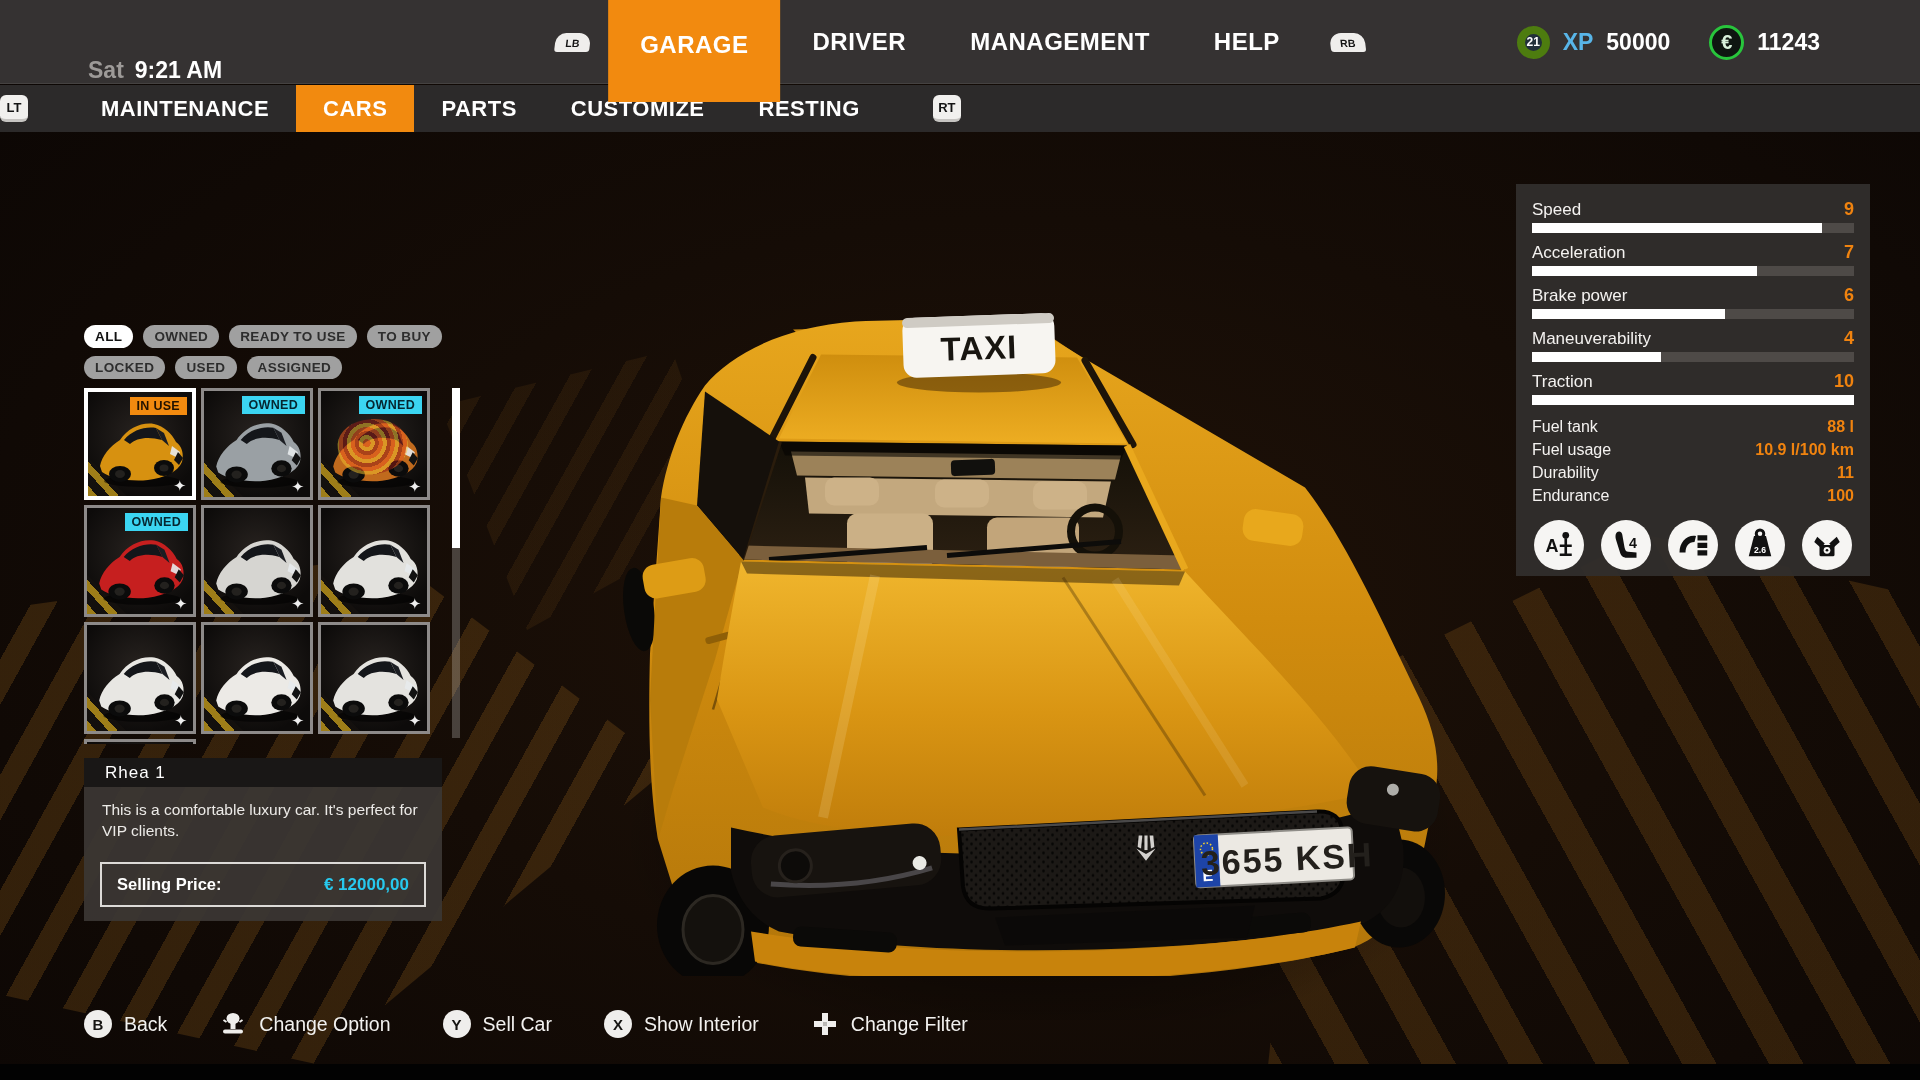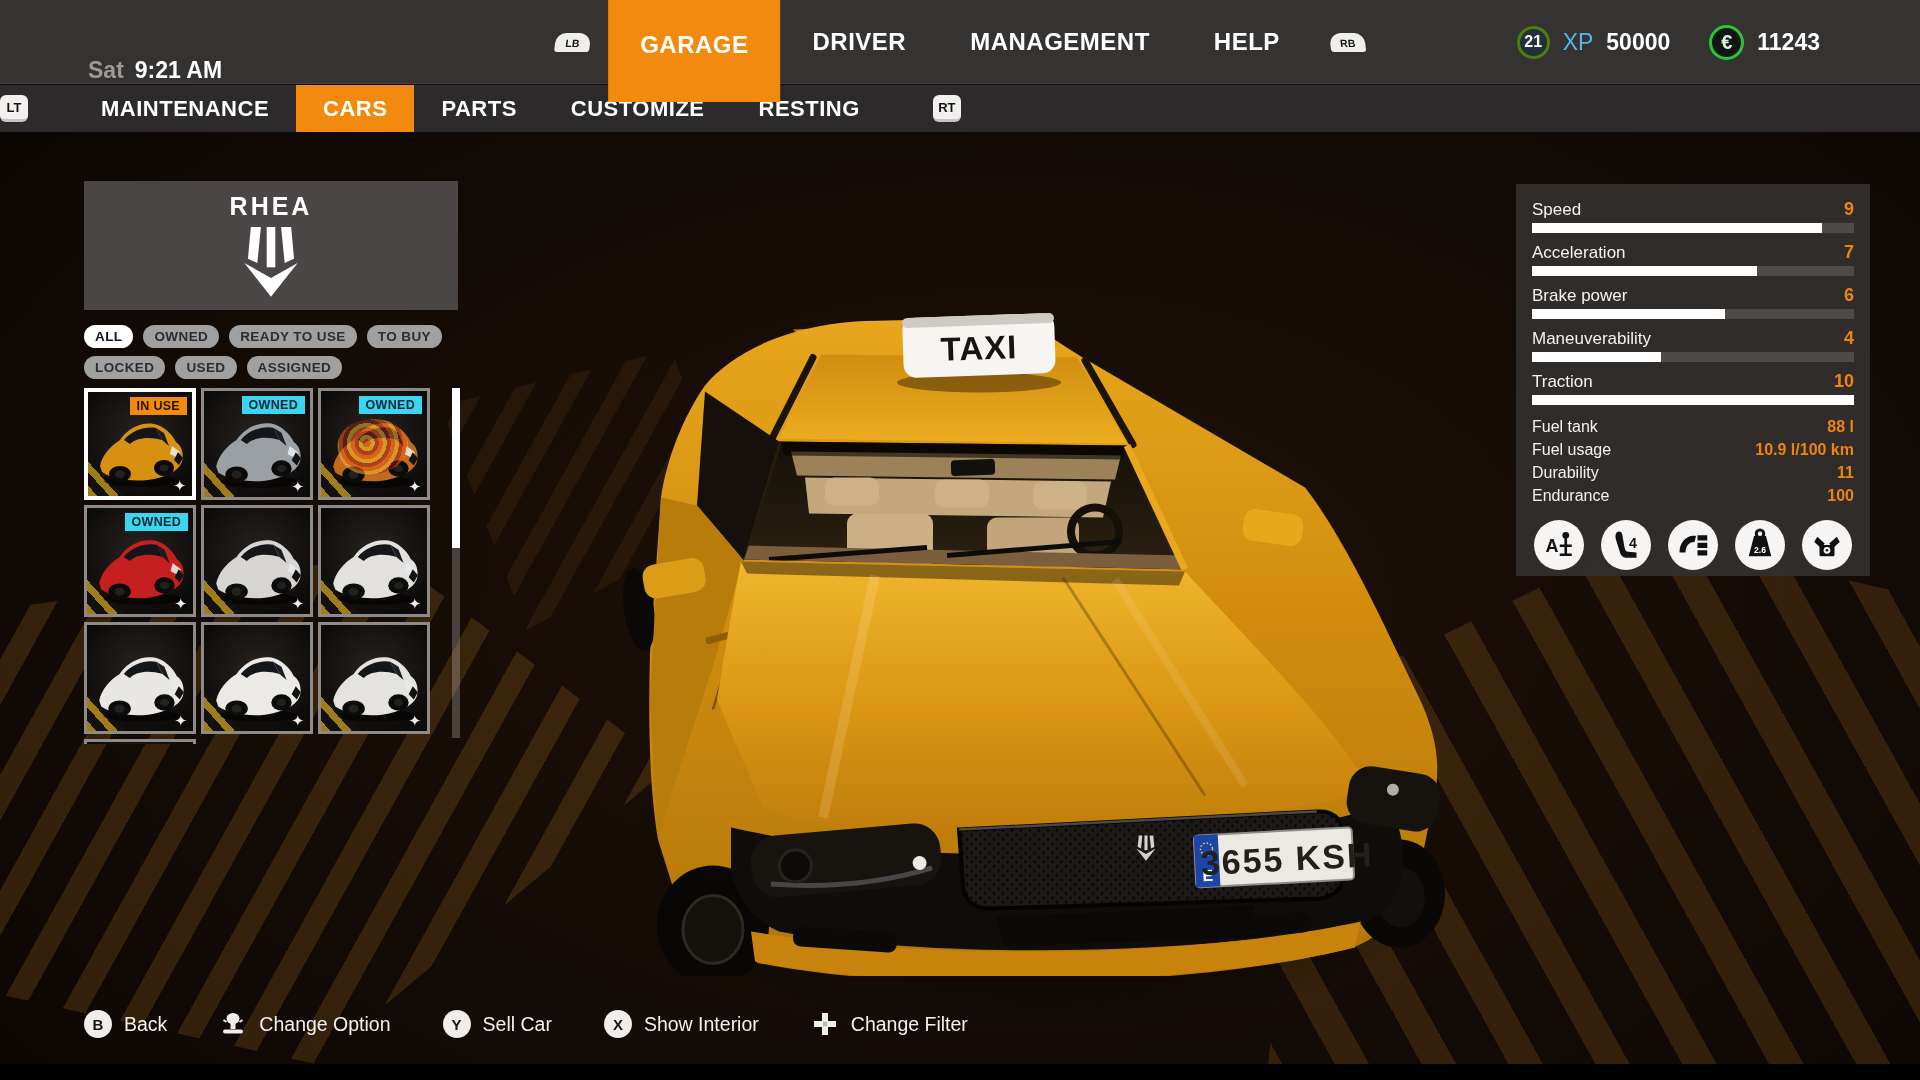--- a/index.html
+++ b/index.html
@@ -34,23 +34,23 @@
   .main-tabs { position:absolute; left:50%; transform:translateX(-50%); top:0; height:84px;
     display:flex; align-items:center; }
   .bump { width:35px; height:19px; background:#efeeec; display:flex; align-items:center; justify-content:center;
     font-size:10.5px; font-weight:800; color:#141414; margin:0 18px; }
   .bump.lb { border-radius:10px 12px 3px 3px; transform:skewX(-7deg); }
   .bump.rb { border-radius:12px 10px 3px 3px; transform:skewX(7deg); }
   .tab { height:84px; display:flex; align-items:center; padding:0 32px; color:#fff; font-weight:700;
     font-size:24px; letter-spacing:.5px; cursor:default; }
   .tab.active { background:#F28A0F; height:114px; margin-bottom:-6px; }
   .status { position:absolute; right:100px; top:0; height:84px; display:flex; align-items:center; gap:13px; }
-  .level-badge { width:33px; height:33px; border-radius:50%; border:3px solid #4d7c0f; background:#23313а;
-    background:#22303a; color:#fff; font-size:16px; font-weight:700; display:flex; align-items:center; justify-content:center; }
-  .xp-label { color:#58B5E8; font-size:23px; font-weight:400; }
+  .level-badge { width:33px; height:33px; border-radius:50%; border:8px solid #4d7c0f; background:#23313а;
+    background:#22303a; color:#fff; font-size:12px; font-weight:700; display:flex; align-items:center; justify-content:center; }
+  .xp-label { color:#58B5E8; font-size:23px; font-weight:700; }
   .xp-value { color:#fff; font-size:23px; font-weight:600; margin-right:26px; }
   .coin { width:35px; height:35px; border-radius:50%; border:3.5px solid #28C53C; background:#0f1611;
     color:#d9f2dc; font-size:20px; font-weight:700; display:flex; align-items:center; justify-content:center; }
   .money-value { color:#fff; font-size:23px; font-weight:600; }
 
   
   .subbar { position:absolute; top:85px; left:0; right:0; height:47px; background:#2c2a2a;
     display:flex; justify-content:flex-start; align-items:center; z-index:5; }
   .shoulder { width:28px; height:27px; background:#f1f0ee; border-radius:6px; border-bottom:3px solid #c6c4c1;
     color:#141414; font-weight:800; font-size:13px; display:flex; align-items:center; justify-content:center; }
@@ -311,26 +311,20 @@
       </div>
       <div class="sub-tab">
         <span>CUSTOMIZE</span>
       </div>
       <div class="sub-tab">
         <span>RESTING</span>
       </div>
     <span class="shoulder rt">RT</span>
   </nav>
 
-  <div class="brand-box">
-    <div class="brand-name">RHEA</div>
-    <svg class="brand-logo" viewBox="0 0 100 100">
-      <use href="#trident" fill="currentColor"></use>
-    </svg>
-  </div>
 
   <div class="chips">
     <div class="chip active">
         <span>ALL</span>
       </div>
       <div class="chip">
         <span>OWNED</span>
       </div>
       <div class="chip">
         <span>READY TO USE</span>
@@ -497,20 +491,28 @@
       <div class="tile peek" style="--car: #3A3835;">
         
         
         
       </div>
   </div>
   <div class="vscroll">
     <div class="vthumb"></div>
   </div>
 
+  <div class="info-panel">
+    <div class="info-header">Rhea 1</div>
+    <div class="info-desc">This is a comfortable luxury car. It's perfect for VIP clients.</div>
+    <div class="price-box">
+      <span class="price-label">Selling Price:</span>
+      <span class="price-value">€ 12000,00</span>
+    </div>
+  </div>
 
   <aside class="stats-panel">
     <div class="stat-row">
         <div class="stat-top">
           <span class="stat-label">Speed</span>
           <span class="stat-value">9</span>
         </div>
         <div class="stat-bar">
           <div class="stat-fill" style="width: 90%;"></div>
         </div>

